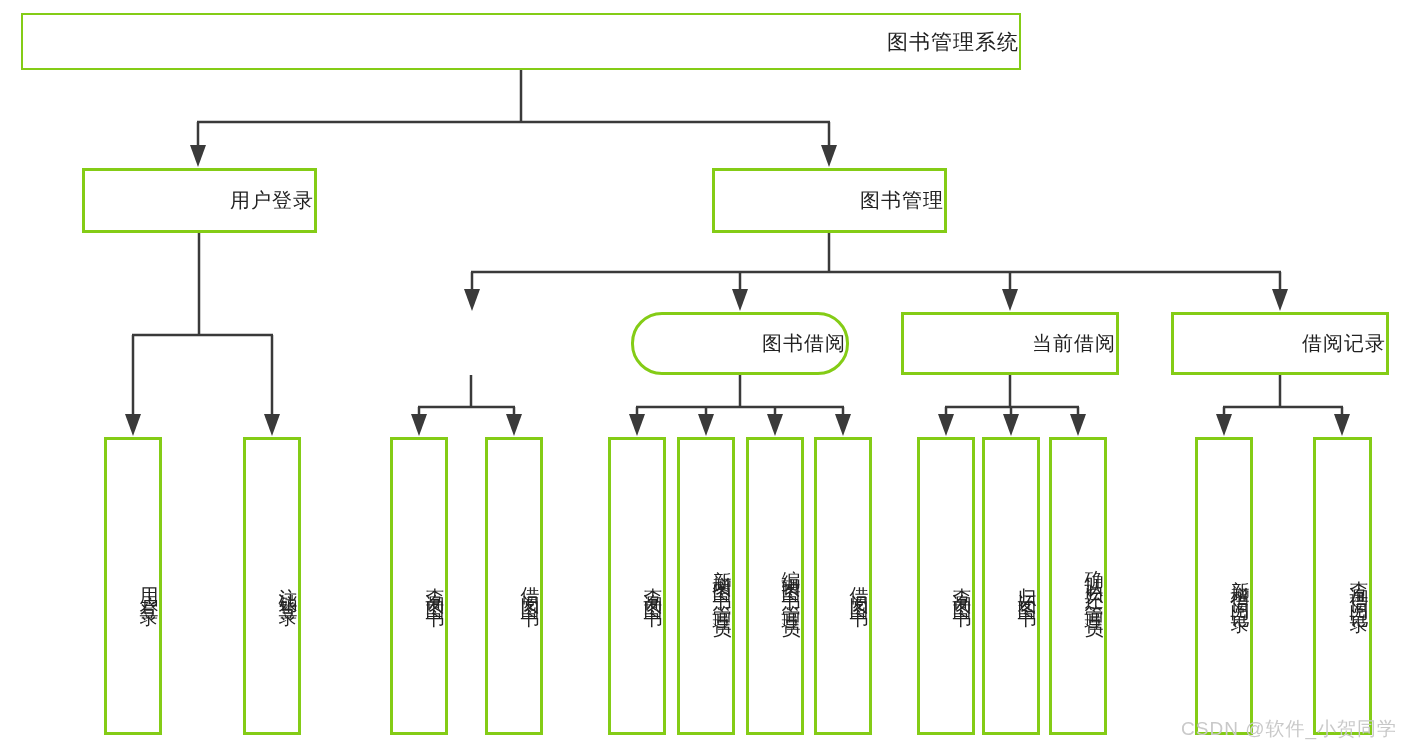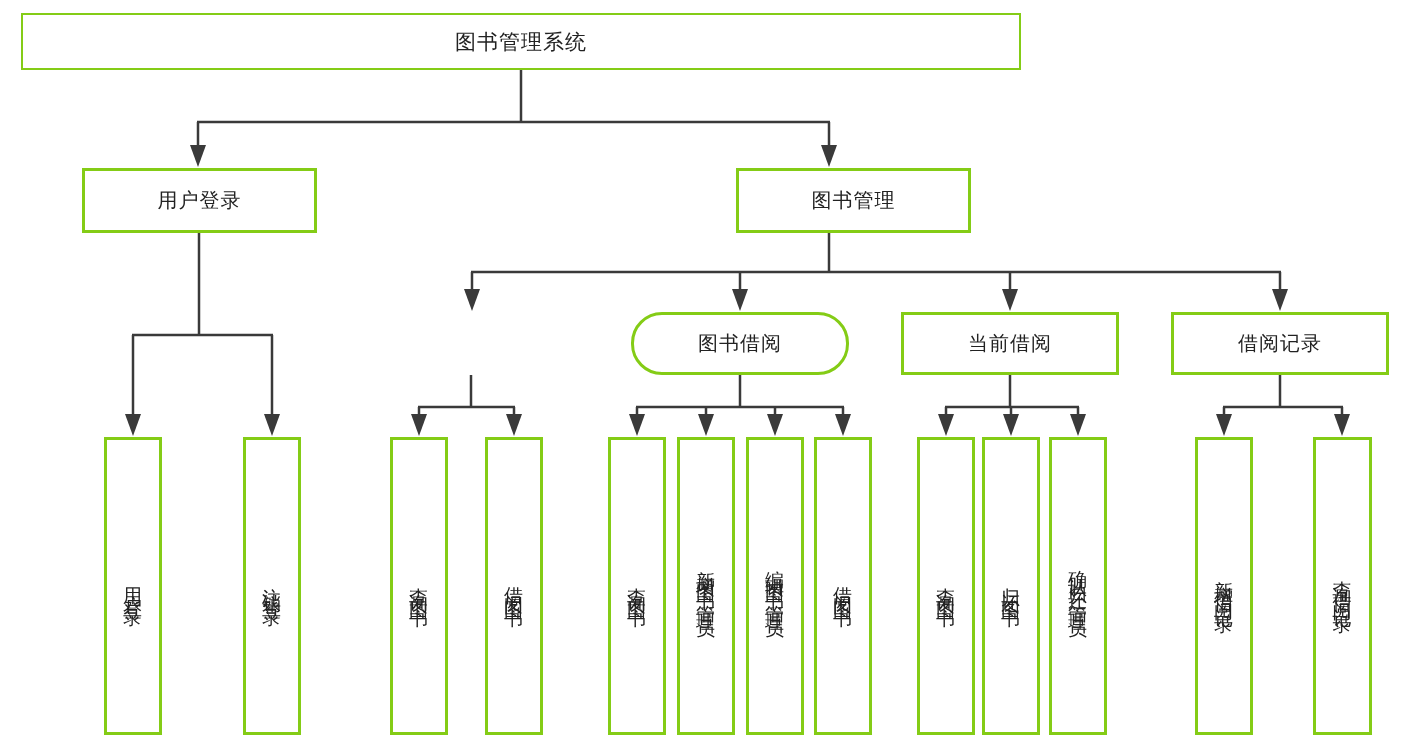--- a/index.html
+++ b/index.html
@@ -9,21 +9,21 @@
     background:#ffffff;
     font-family:"Liberation Sans","DejaVu Sans",sans-serif;
     overflow:hidden;
   }
   #connectors{position:absolute;left:0;top:0;width:1405px;height:747px;z-index:1;}
   .node{
     position:absolute;
     background:#ffffff;
     border:3px solid #84cc16;
     box-sizing:border-box;
-    display:flex;align-items:center;justify-content:center;
+    display:flex;align-items:center;justify-content:flex-end;
     color:#222222;
     z-index:2;
   }
   .node.root{border-width:2px;font-size:21px;letter-spacing:1px;}
   .node.lvl{font-size:20px;letter-spacing:1px;}
   .node.leaf{top:437px;height:298px;}
   .leaf .vtext{
     writing-mode:vertical-rl;
     text-orientation:mixed;
     font-size:19px;
@@ -120,21 +120,21 @@
     </g>
   </svg>
 
   <div class="node root" style="left:21px;top:13px;width:1000px;height:57px;">
     <span>图书管理系统</span>
   </div>
 
   <div class="node lvl" style="left:82px;top:168px;width:235px;height:65px;">
     <span>用户登录</span>
   </div>
-  <div class="node lvl" style="left:712px;top:168px;width:235px;height:65px;margin-left:24px;">
+  <div class="node lvl" style="left:712px;top:168px;width:235px;height:65px;">
     <span>图书管理</span>
   </div>
 
   <div class="node lvl" style="left:631px;top:312px;width:218px;height:63px;border-radius:31px;">
     <span>图书借阅</span>
   </div>
   <div class="node lvl" style="left:1171px;top:312px;width:218px;height:63px;">
     <span>借阅记录</span>
   </div>
   <div class="node lvl" style="left:901px;top:312px;width:218px;height:63px;">
@@ -178,14 +178,15 @@
     <span class="vtext">确认归还（管理员）</span>
   </div>
 
   <div class="node leaf" style="left:1195px;width:58px;">
     <span class="vtext">新增借阅记录</span>
   </div>
   <div class="node leaf" style="left:1313px;width:59px;">
     <span class="vtext">查询借阅记录</span>
   </div>
 
+  <div id="watermark">CSDN @软件_小贺同学</div>
 
 </div>
 
 </body></html>

